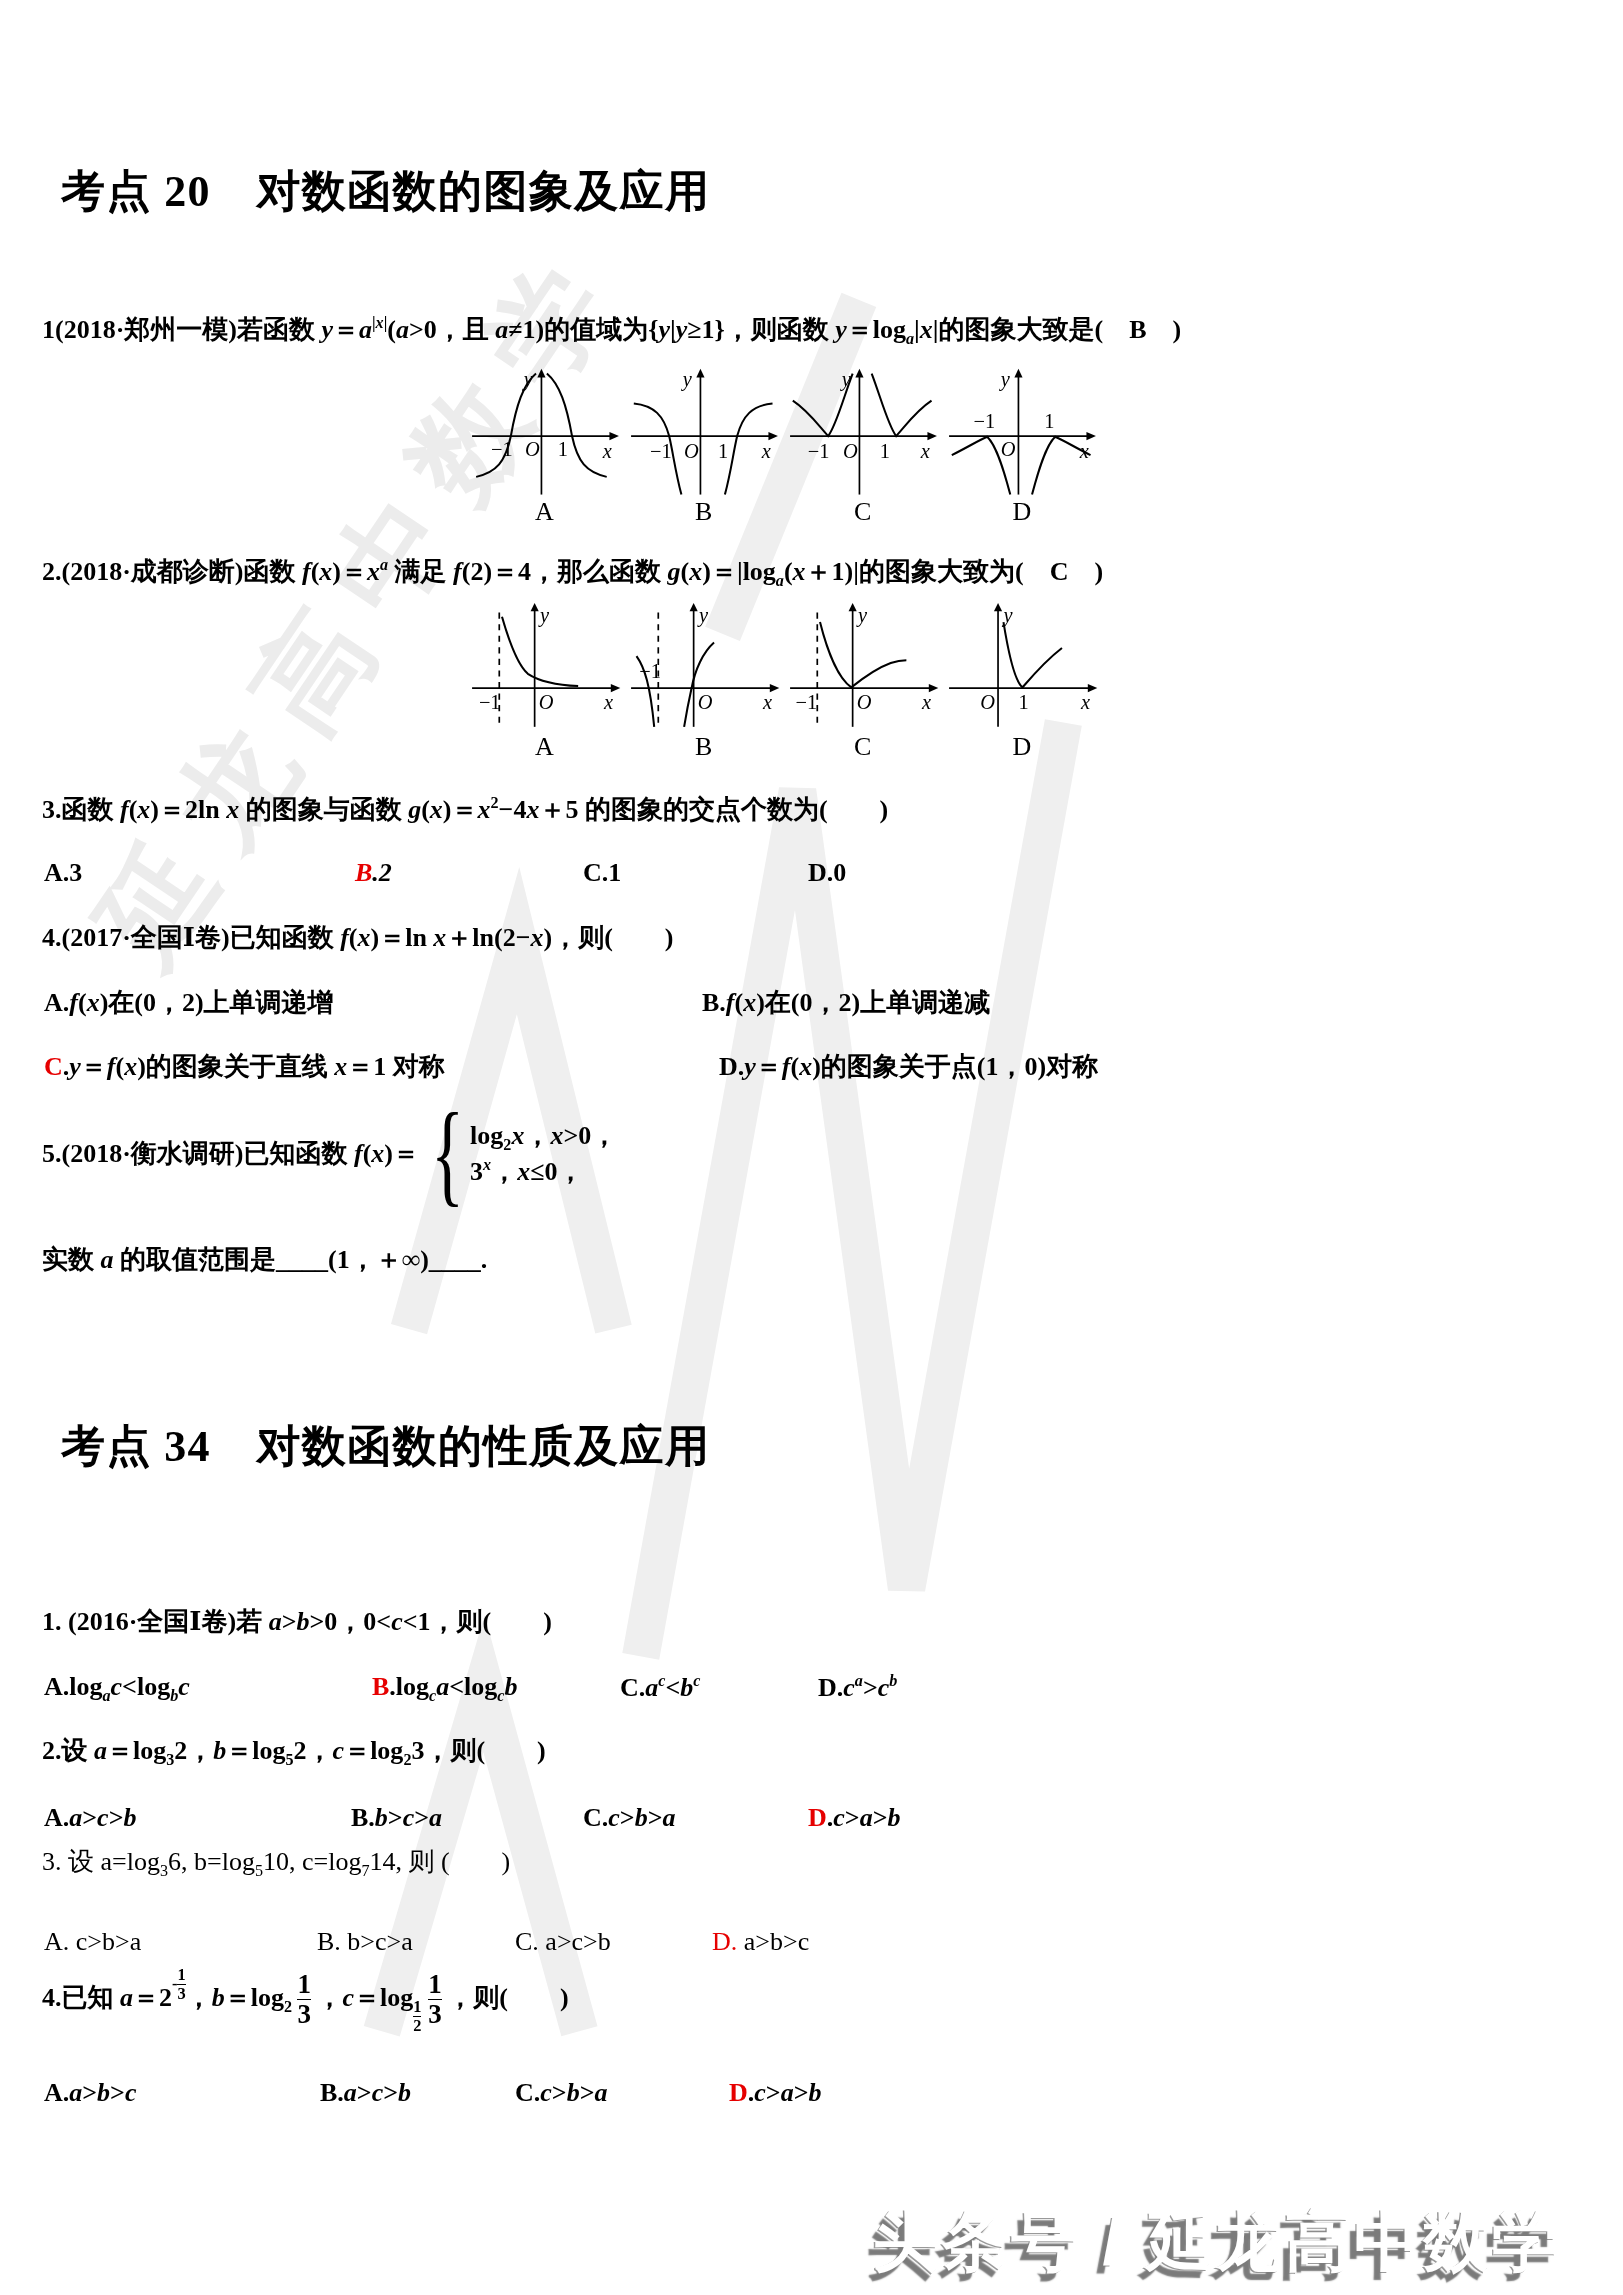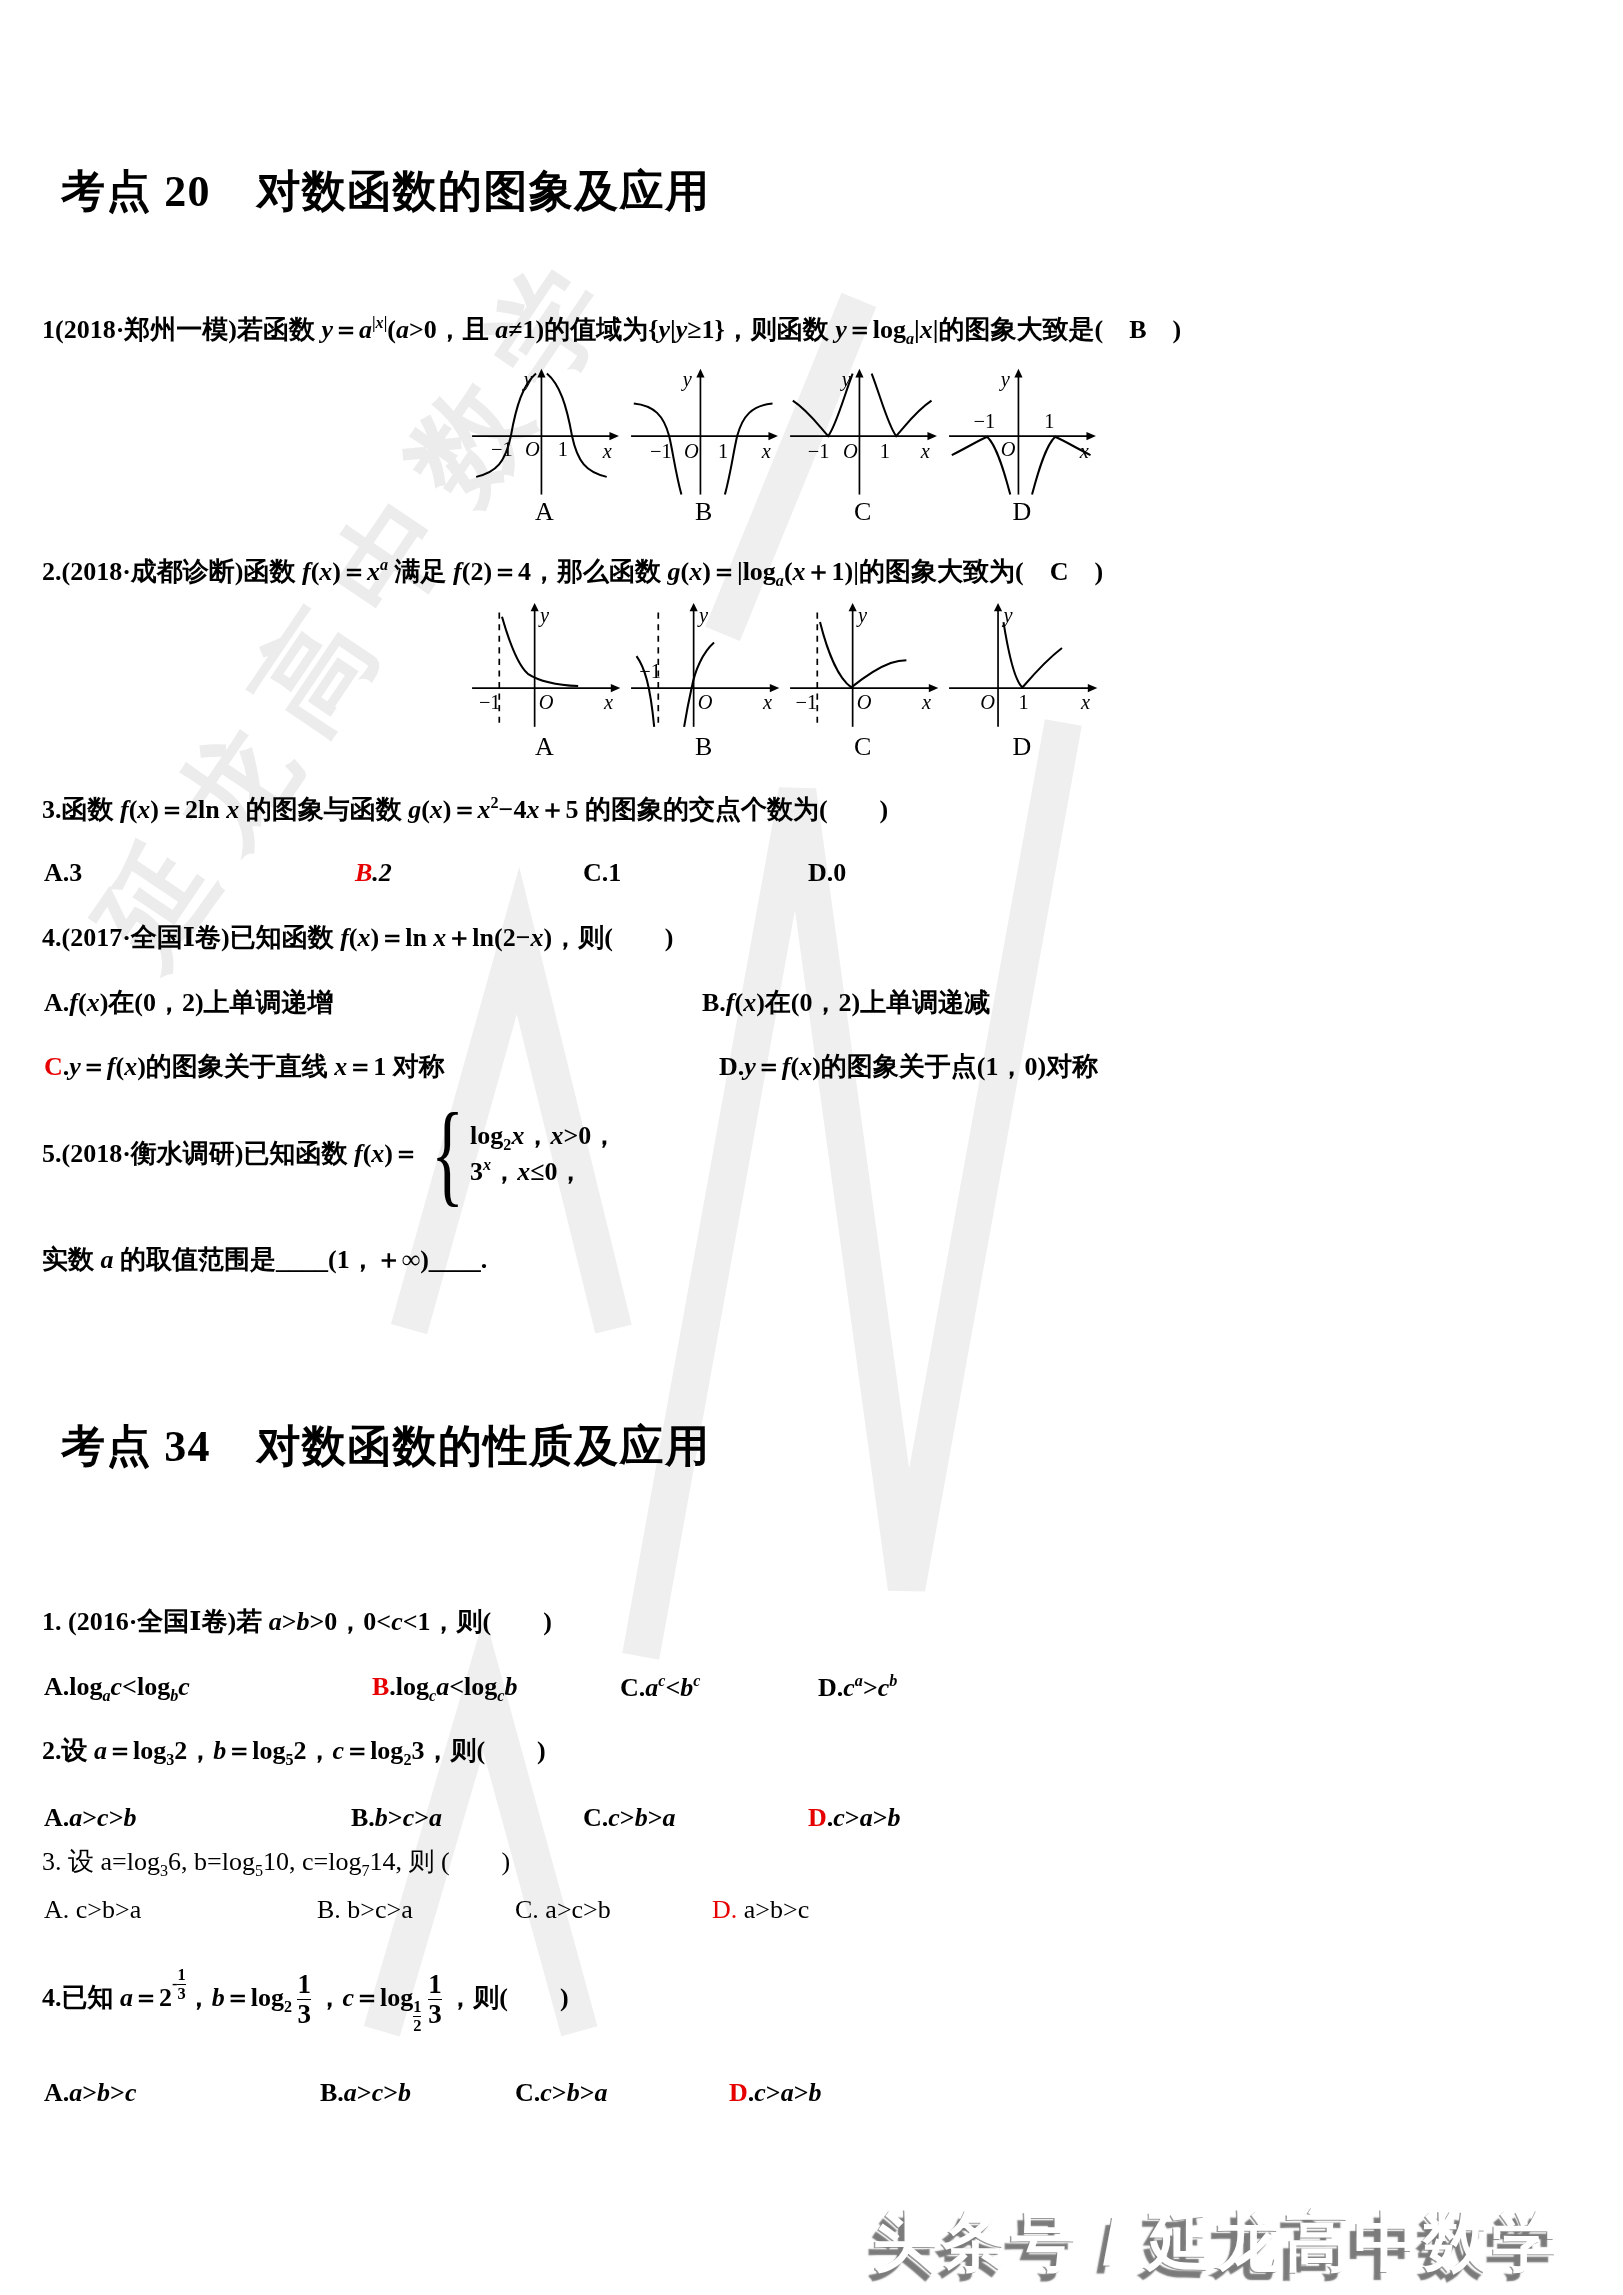--- a/index.html
+++ b/index.html
@@ -5,21 +5,21 @@
   html,body{margin:0;padding:0;background:#fff;}
   #page{
     position:relative;width:1623px;height:2295px;background:#ffffff;overflow:hidden;
     font-family:"Liberation Serif","DejaVu Serif",serif;color:#000;
   }
   .abs{position:absolute;white-space:nowrap;}
   .title{font-size:44px;font-weight:bold;letter-spacing:1.4px;}
   .stem{font-size:26px;font-weight:bold;}
   .stem-normal{font-size:26px;font-weight:normal;}
   .opt{font-size:26px;font-weight:bold;}
-  .opt-normal{font-size:26px;font-weight:normal;}
+  .opt-normal{font-size:26px;font-weight:normal;margin-top:32px;}
   .red{color:#e60000;}
   i{font-family:"Liberation Serif",serif;}
   sub,sup{font-size:0.62em;}
   
   .grow{position:absolute;display:flex;gap:4.1px;}
   .gcell{width:155px;display:flex;flex-direction:column;align-items:center;}
   .gletter{font-size:26px;margin-top:1.4px;font-family:"Liberation Serif",serif;}
   svg line,svg path{stroke:#000;fill:none;}
   svg .ax{stroke-width:2.5px;}
   svg .cv{stroke-width:3px;}

